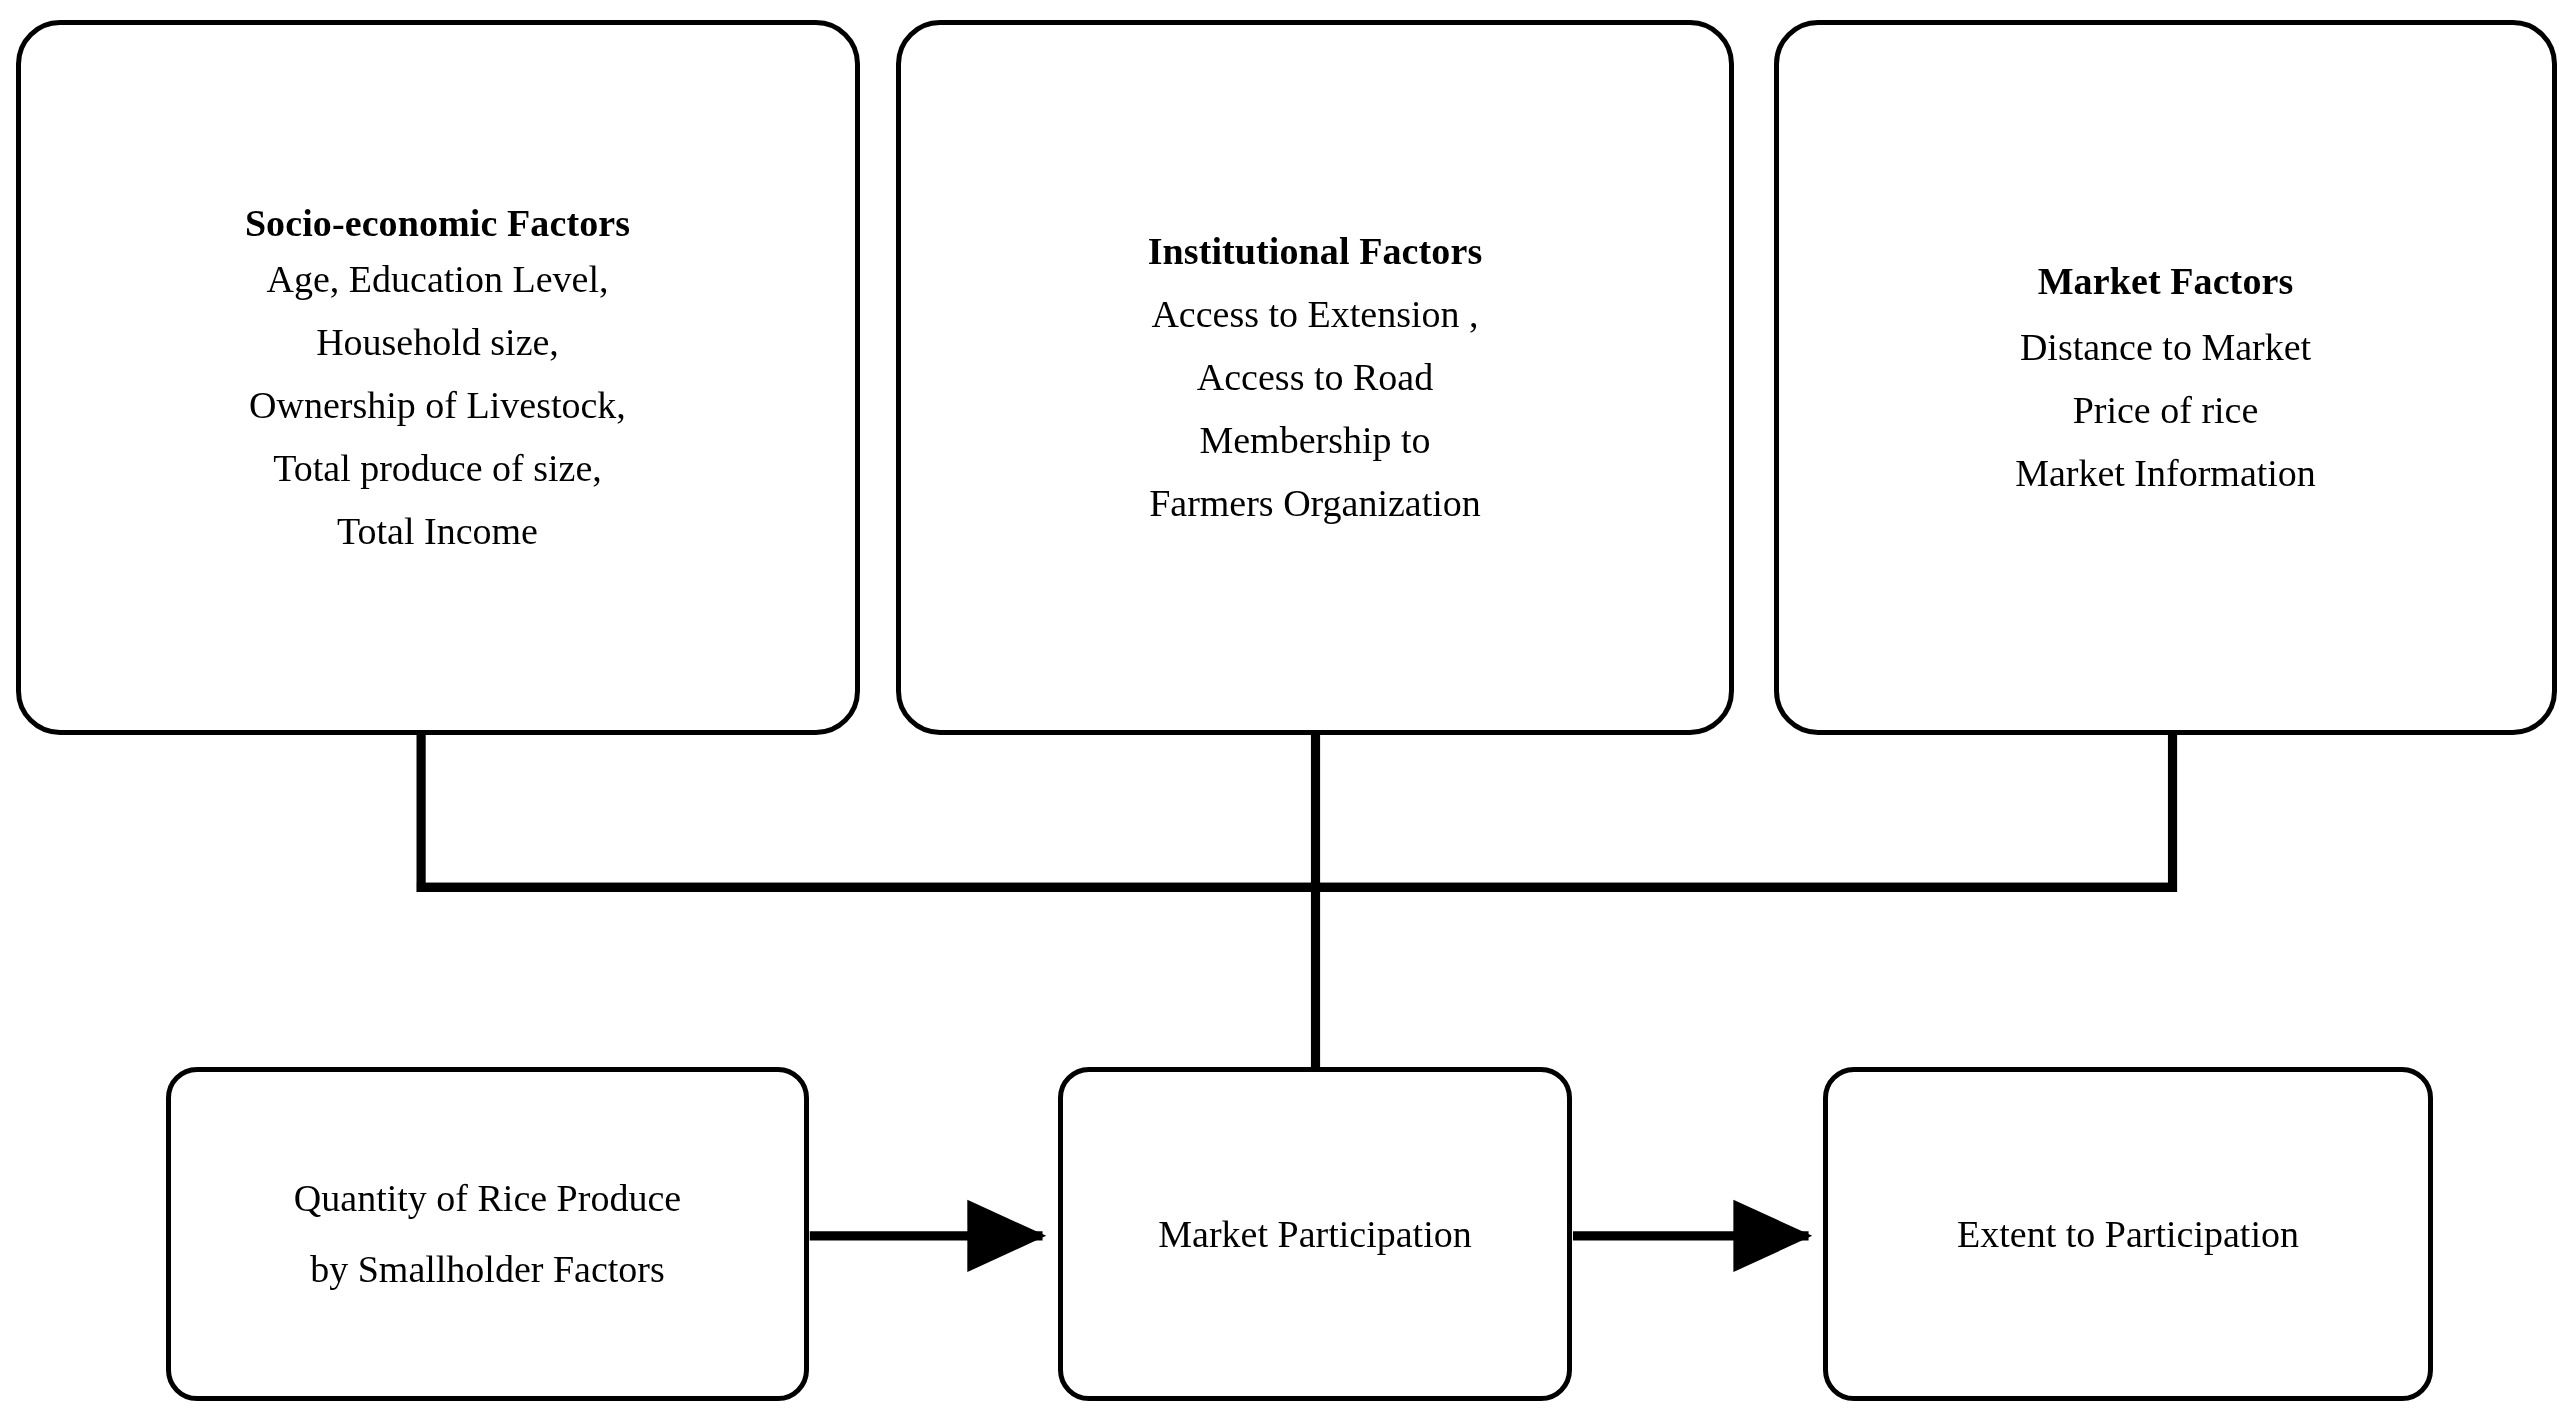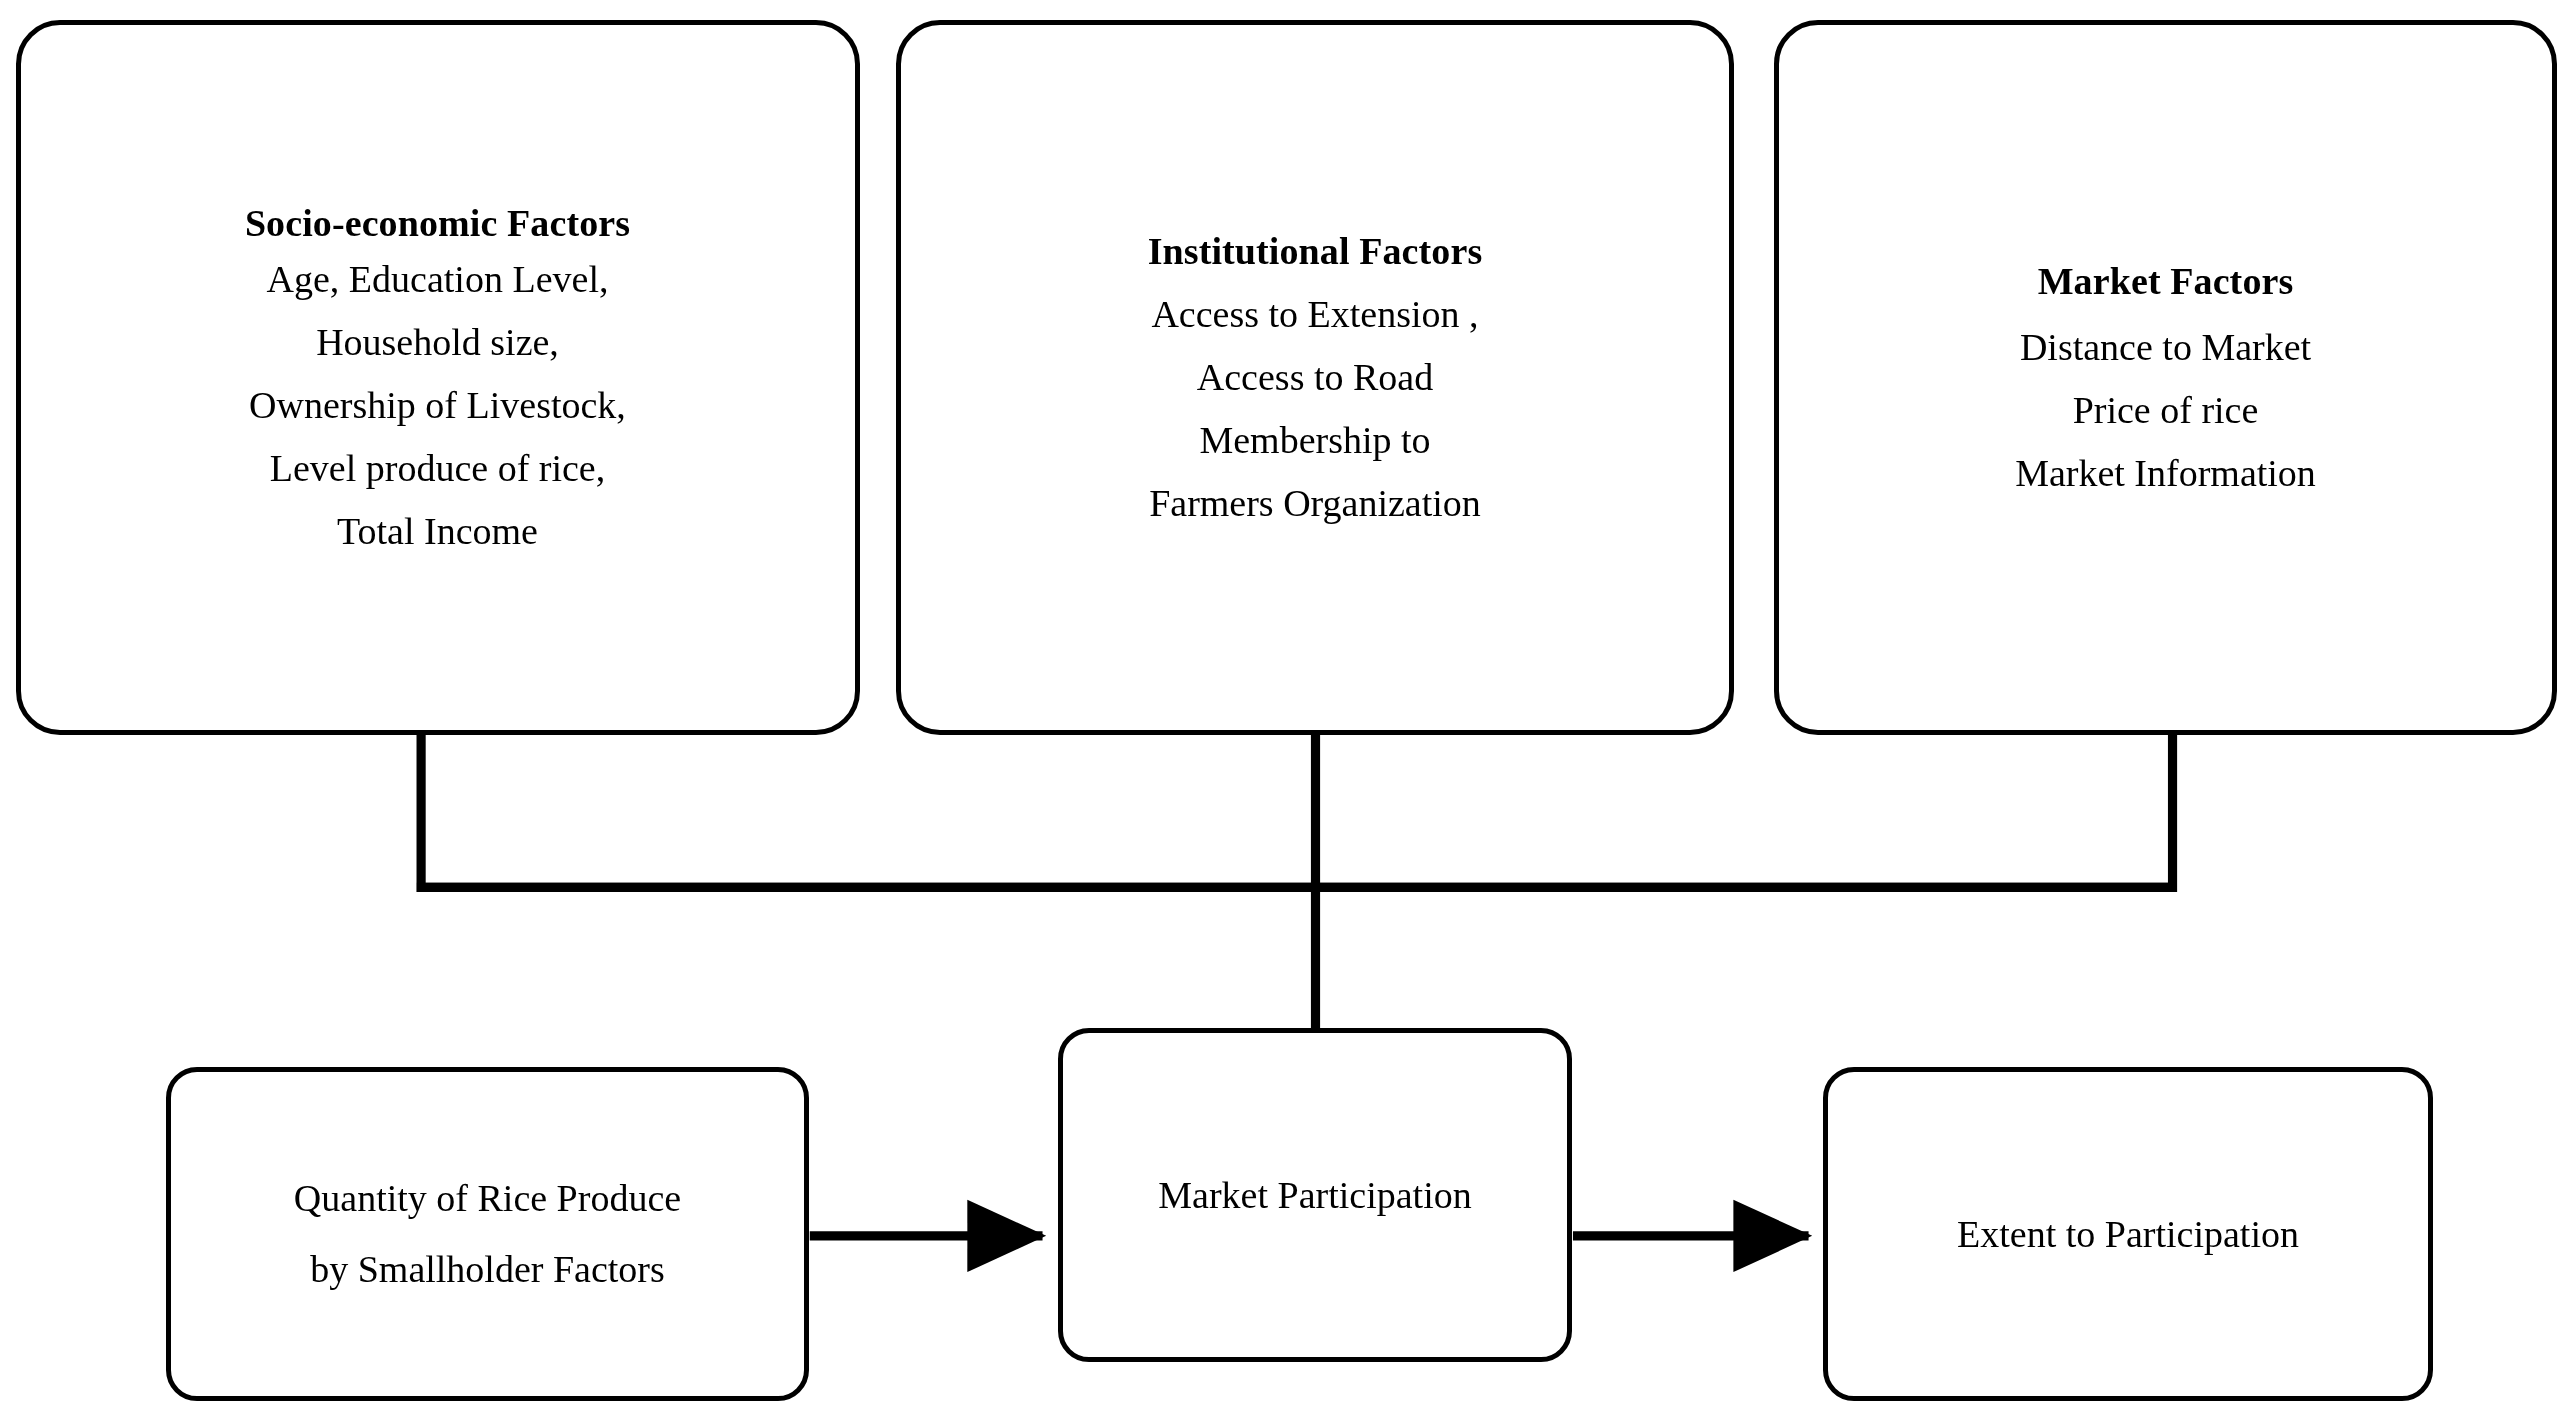--- a/index.html
+++ b/index.html
@@ -97,21 +97,21 @@
     <path d="M 1148 1752 L 1478 1752" fill="none" stroke="#000000" stroke-width="13" stroke-linecap="butt" marker-end="url(#arrowhead)"></path>
 
     <path d="M 2230 1752 L 2564 1752" fill="none" stroke="#000000" stroke-width="13" stroke-linecap="butt" marker-end="url(#arrowhead)"></path>
   </svg>
 
   <div class="node-box top-node stack-socio" style="left:15.5px; top:20px; width:844px; height:715px;">
     <div class="node-title">Socio-economic Factors</div>
     <div class="node-line">Age,  Education Level,</div>
     <div class="node-line">Household size,</div>
     <div class="node-line">Ownership of Livestock,</div>
-    <div class="node-line">Level produce of rice,</div>
+    <div class="node-line">Total produce of size,</div>
     <div class="node-line">Total Income</div>
   </div>
 
   <div class="node-box top-node stack-inst" style="left:896px; top:20px; width:838px; height:715px;">
     <div class="node-title">Institutional Factors</div>
     <div class="node-line">Access to Extension ,</div>
     <div class="node-line">Access to Road</div>
     <div class="node-line">Membership to</div>
     <div class="node-line">Farmers Organization</div>
   </div>
@@ -121,21 +121,21 @@
     <div class="node-line">Distance to Market</div>
     <div class="node-line">Price of rice</div>
     <div class="node-line">Market Information</div>
   </div>
 
   <div class="node-box bottom-node stack-quantity" style="left:166px; top:1067px; width:643px; height:334px;">
     <div class="node-line">Quantity of Rice Produce</div>
     <div class="node-line">by Smallholder Factors</div>
   </div>
 
-  <div class="node-box bottom-node" style="left:1058px; top:1028px; width:514px; height:334px;">
+  <div class="node-box bottom-node" style="left:1058px; top:1067px; width:514px; height:334px;">
     <div class="node-line">Market Participation</div>
   </div>
 
   <div class="node-box bottom-node" style="left:1823px; top:1067px; width:610px; height:334px;">
     <div class="node-line">Extent to Participation</div>
   </div>
 
 </div>
 
 

